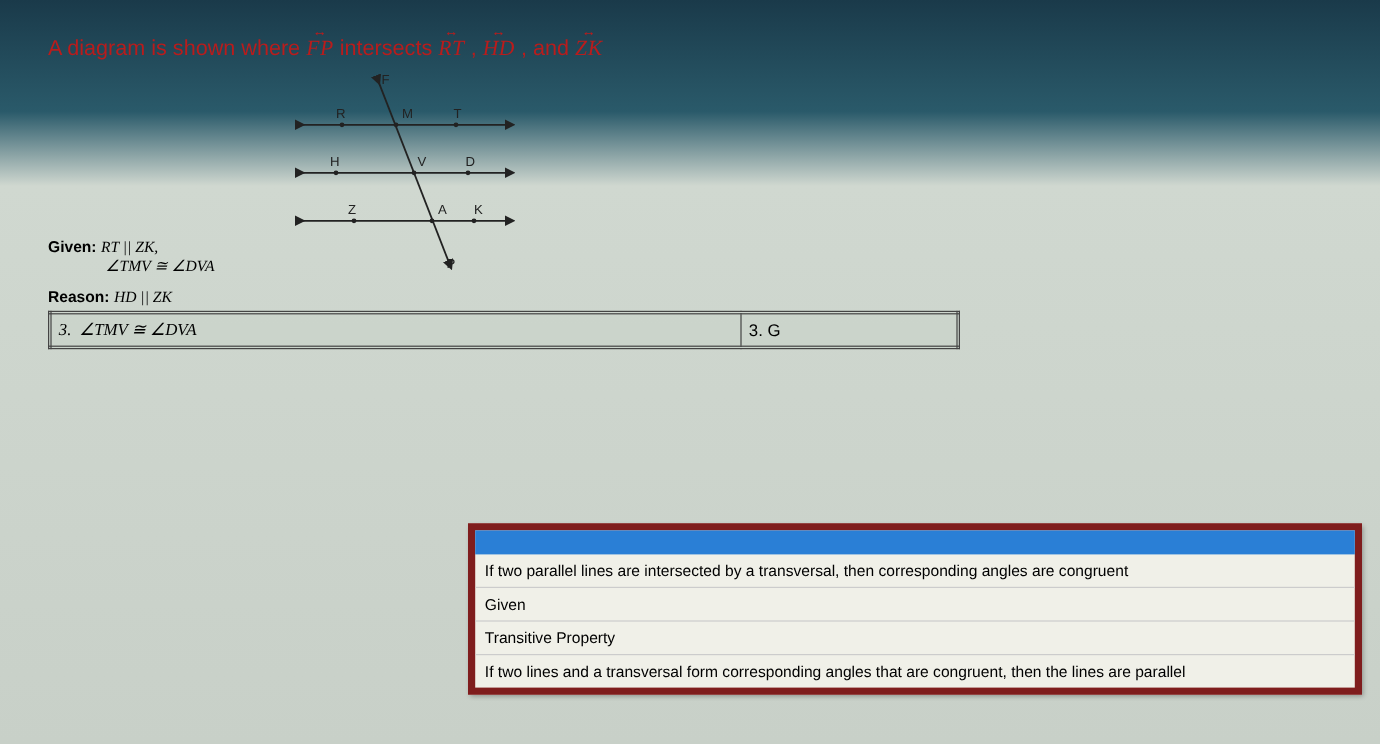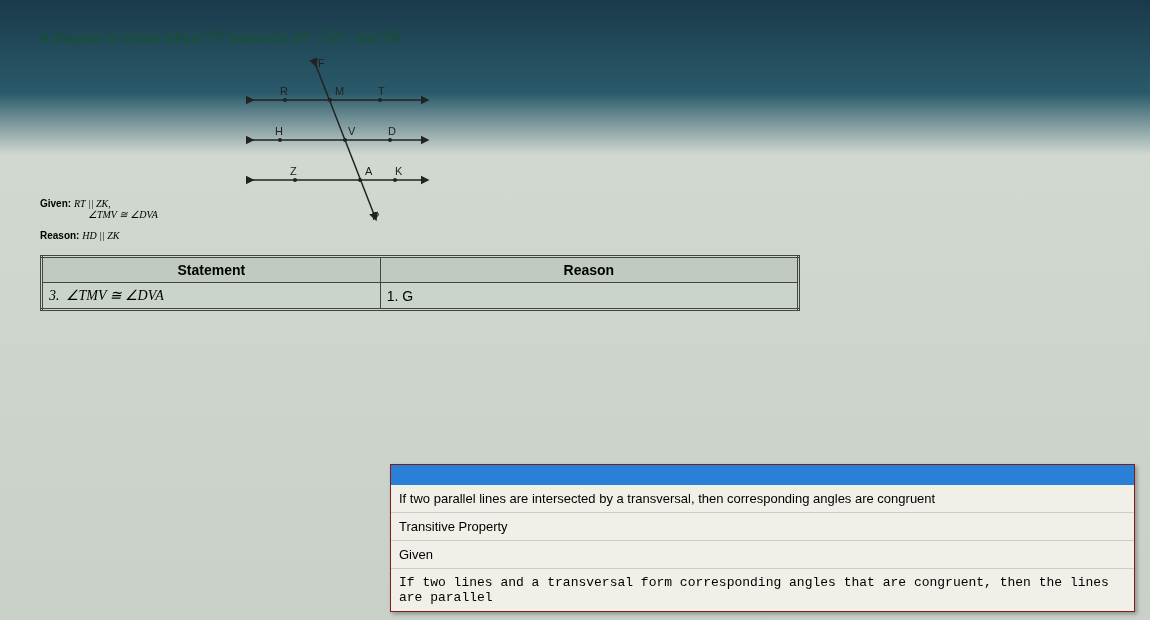--- a/index.html
+++ b/index.html
@@ -10,22 +10,22 @@
   font-family: Arial, sans-serif;
   font-size: 14px;
   overflow: hidden;
   position: relative;
 }
 .content {
   padding: 30px 20px 20px 40px;
   position: relative;
 }
 .intro {
-  font-size: 14px;
-  color: #14532d;
+  font-size: 18px;
+  color: #b91c1c;
   margin-bottom: 8px;
 }
 .mathline {
   font-family: "Times New Roman", serif;
   font-style: italic;
 }
 .lrarr {
   display: inline-block;
   position: relative;
   letter-spacing: 0.5px;
@@ -49,21 +49,21 @@
 .diag-label {
   position: absolute;
   font-size: 11px;
   font-family: Arial, sans-serif;
   color: #222;
 }
 .given-prove {
   position: absolute;
   left: 40px;
   top: 198px;
-  font-size: 10px;
+  font-size: 13px;
 }
 .given-prove .label { font-weight: bold; }
 .angle::before { content:"∠"; }
 .cong::before { content:" ≅ "; }
 table.proof {
   border-collapse: collapse;
   margin-top: 0px;
   width: 760px;
   border: 3px double #444;
 }
@@ -78,39 +78,39 @@
   text-align: center;
   font-weight: bold;
   background: rgba(180,190,180,0.5);
 }
 .stmt-col { width: 340px; }
 .rsn-col { width: 420px; }
 .rownum { margin-right:3px; }
 .dropdown {
   position: absolute;
   left: 390px;
-  top: 464px;
+  top: 436px;
   width: 745px;
   background: #f0f0e8;
-  border: 1px solid #7f1d1d;
+  border: 6px solid #7f1d1d;
   z-index: 10;
   box-shadow: 2px 2px 4px rgba(0,0,0,0.3);
 }
 .dropdown .opt-selected {
   background: #2a7fd6;
   color: #fff;
   padding: 4px 8px;
   height: 20px;
 }
 .dropdown .opt {
   padding: 6px 8px;
   border-bottom: 1px solid #ccc;
   font-size: 13px;
 }
-.dropdown .opt:last-child { border-bottom: none; font-family: Liberation Mono, monospace; }
+.dropdown .opt:last-child { border-bottom: none; }
 .dd-btn {
   display:inline-block;
   width:14px; height:14px;
   border:1px solid #666;
   background:#eee;
   text-align:center;
   line-height:12px;
   font-size:10px;
   margin-left:6px;
 }
@@ -179,32 +179,28 @@
       <span class="mathline"><span class="angle"></span><span>TMV</span><span class="cong"></span><span class="angle"></span><span>DVA</span></span>
     </div>
     <div style="margin-top:10px">
       <span class="label">Reason:</span>
       <span class="mathline">HD || ZK</span>
     </div>
   </div>
 
   <table class="proof" style="margin-top:30px">
     <tbody>
-        <tr>
-      <th class="stmt-col">Statement</th>
-      <th class="rsn-col">Reason</th>
-    </tr>
     <tr>
       <td class="mathline"><span class="rownum">3.</span> <span class="angle"></span><span>TMV</span><span class="cong"></span><span class="angle"></span><span>DVA</span></td>
-      <td>1. G</td>
+      <td>3. G</td>
     </tr>
   </tbody>
     </table>
 
 </div>
 
 <div class="dropdown">
   <div class="opt-selected"></div>
   <div class="opt">If two parallel lines are intersected by a transversal, then corresponding angles are congruent</div>
+  <div class="opt">Given</div>
   <div class="opt">Transitive Property</div>
-  <div class="opt">Given</div>
   <div class="opt">If two lines and a transversal form corresponding angles that are congruent, then the lines are parallel</div>
 </div>
 
 </body></html>

